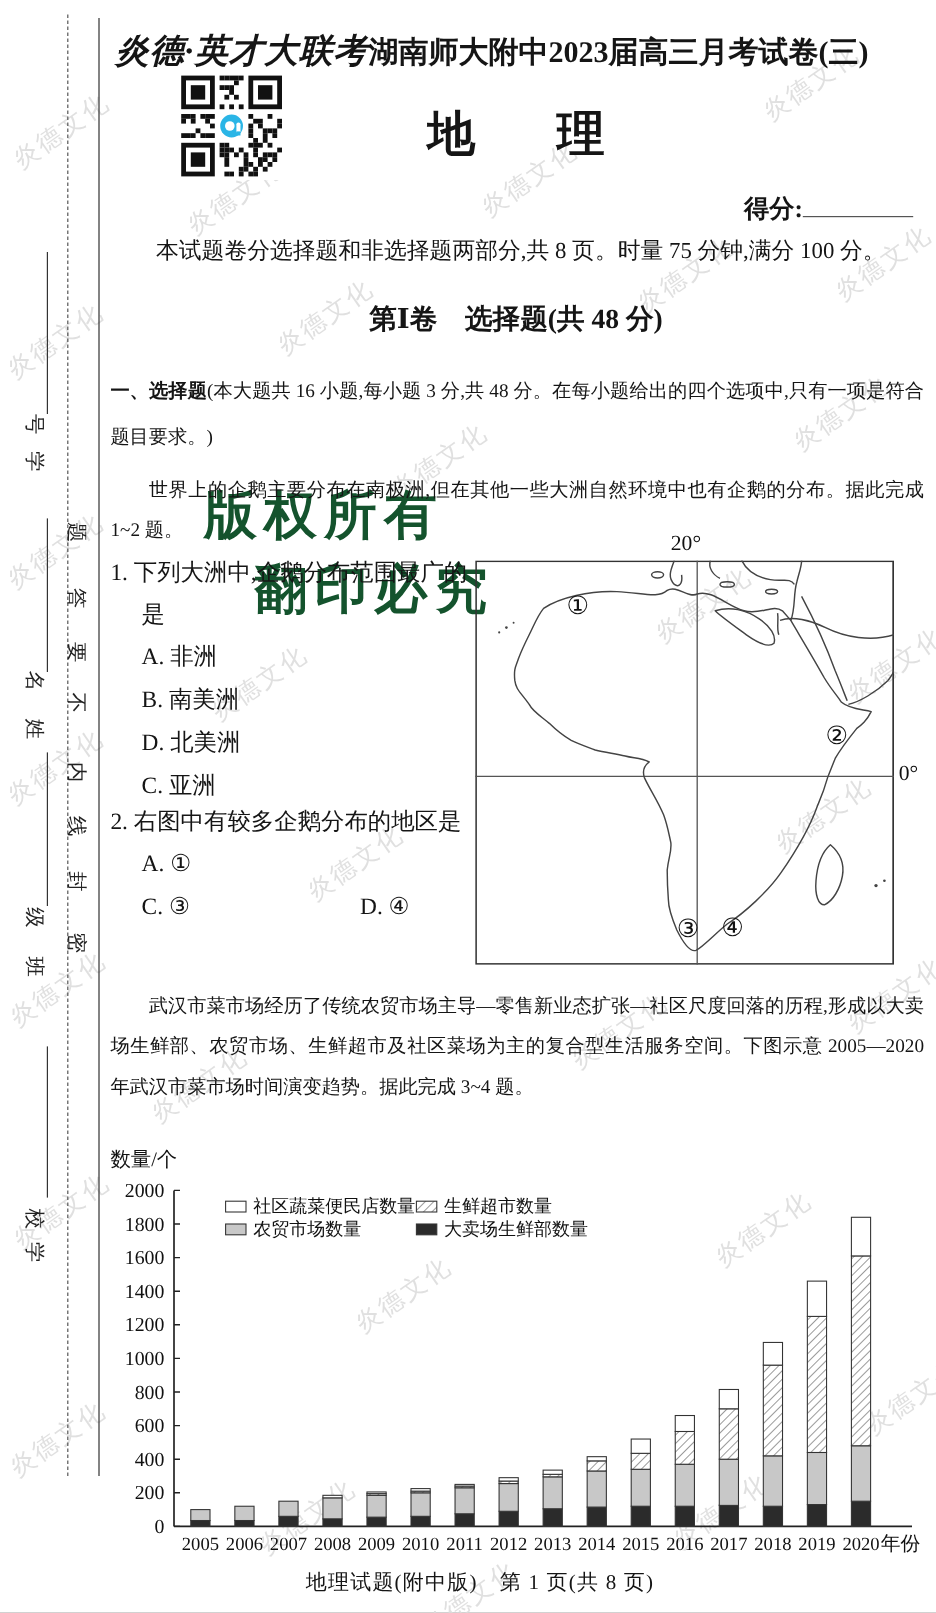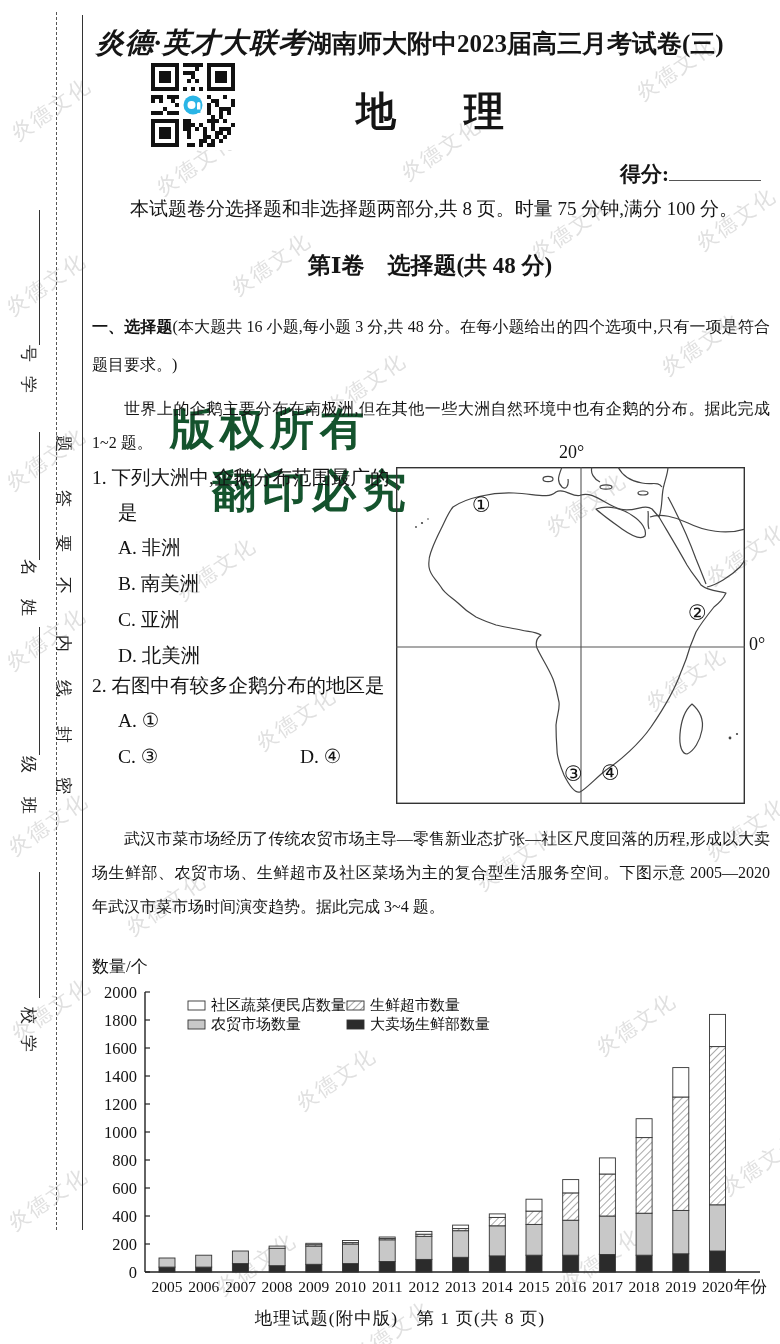--- a/index.html
+++ b/index.html
@@ -239,22 +239,22 @@
   <div class="para" style="top:308px;line-height:38px;">
     <span class="b">一、选择题</span><span>(本大题共 16 小题,每小题 3 分,共 48 分。在每小题给出的四个选项中,只有一项是符合题目要求。)</span>
   </div>
 
   <div class="para indent" style="top:392px;">世界上的企鹅主要分布在南极洲,但在其他一些大洲自然环境中也有企鹅的分布。据此完成 1~2 题。</div>
 
   <div class="qblock" style="top:460px;">
     <div class="qstem"><span>1.</span> <span>下列大洲中,企鹅分布范围最广的是</span></div>
     <div class="qopt">A. 非洲</div>
     <div class="qopt">B. 南美洲</div>
+    <div class="qopt">D. 北美洲</div>
     <div class="qopt">C. 亚洲</div>
-    <div class="qopt">D. 北美洲</div>
   </div>
 
   <div class="qblock" style="top:668px;">
     <div class="qstem"><span>2.</span> <span>右图中有较多企鹅分布的地区是</span></div>
     <div class="qgrid">
       <span>A. ①</span>
     </div>
     <div class="qgrid">
       <span>C. ③</span>
       <span>D. ④</span>

